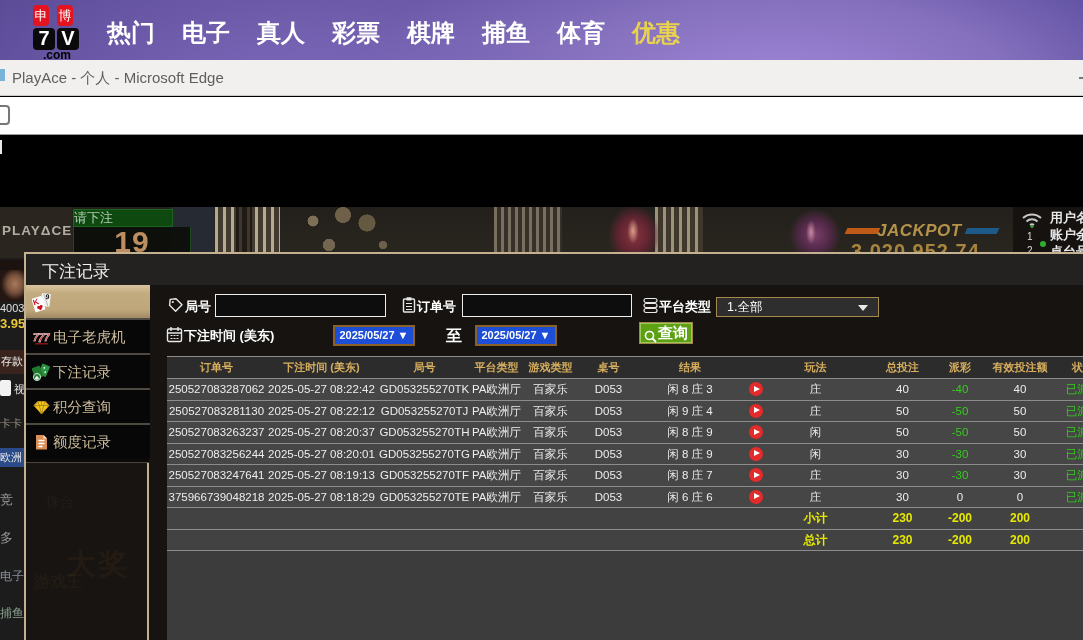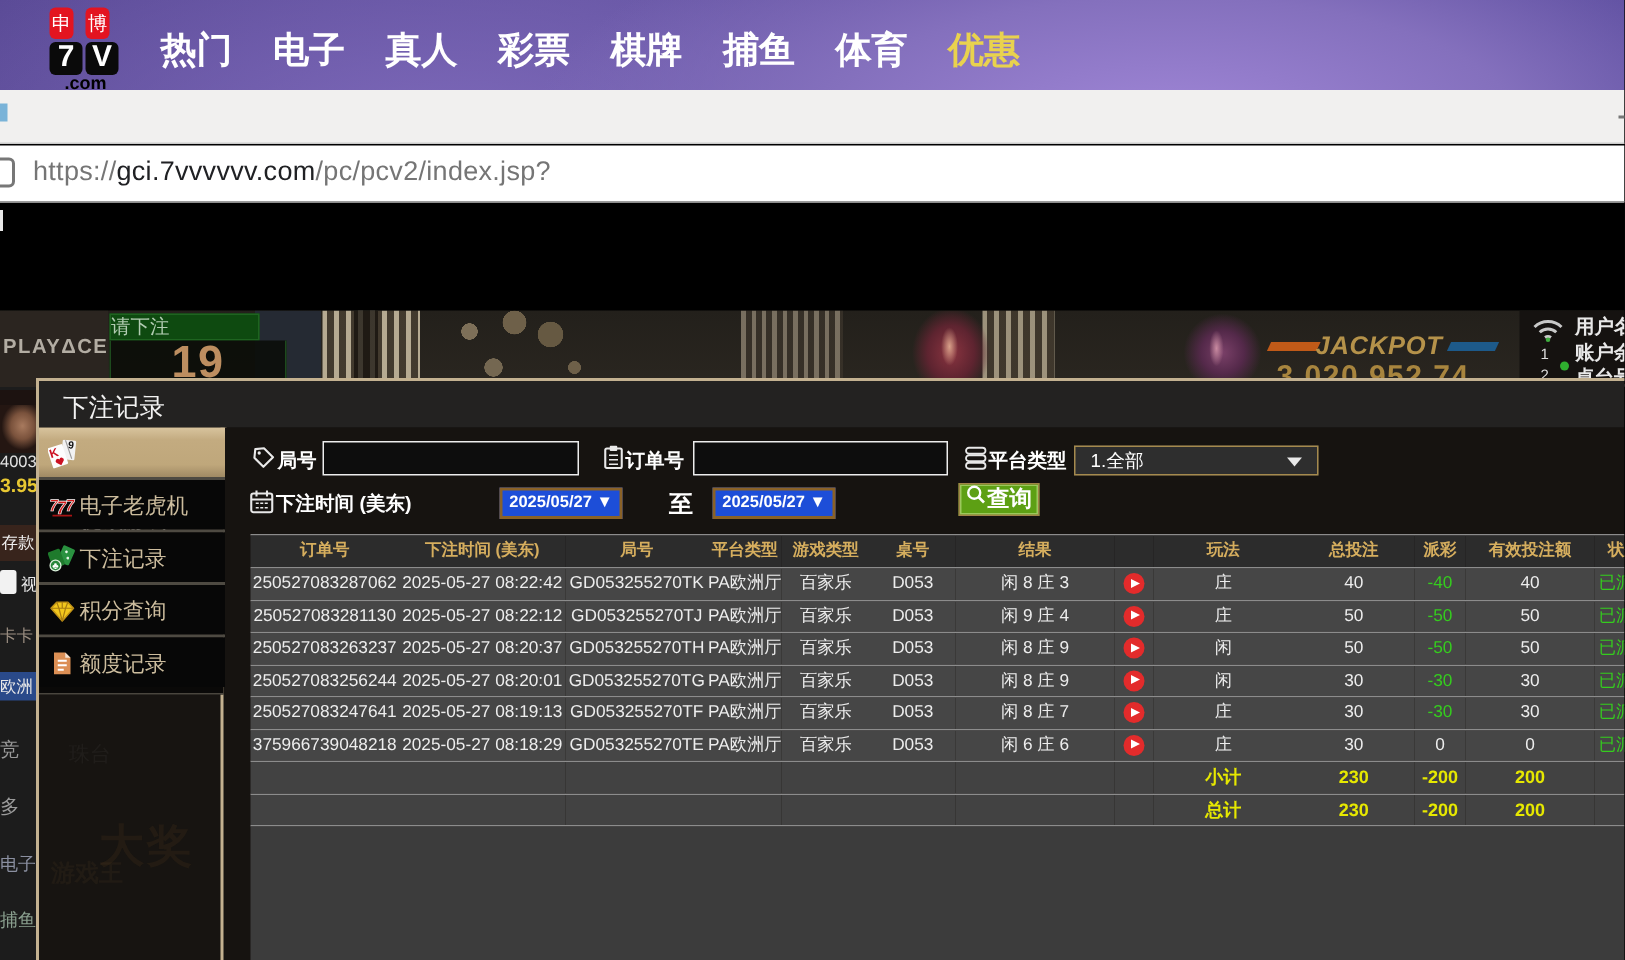--- a/index.html
+++ b/index.html
@@ -55,21 +55,21 @@
 .lbl { position:absolute; font-size:13px; font-weight:700; color:#fff; white-space:nowrap; }
 .inp { position:absolute; height:23px; background:#0d0d0d; border:1px solid #ededed; }
 .dsel { position:absolute; width:82px; height:21px; background:#1d4ed8; border:2px solid #8a6228; color:#fff;
   font-size:11px; text-align:center; line-height:16px; font-weight:700; white-space:nowrap; }
 #plat { position:absolute; left:566px; top:12px; width:163px; height:20px; background:#2e2e2e; border:1px solid #a58a4e;
   color:#fff; font-size:12.5px; line-height:18px; padding-left:10px; }
 #plat .ar { position:absolute; right:10px; top:7px; width:0; height:0;
   border-top:6px solid #e8e8e8; border-left:5px solid transparent; border-right:5px solid transparent; }
 #qbtn { position:absolute; left:489px; top:37px; width:54px; height:22px; background:#5da014;
   border:1px solid #a08448; box-shadow:inset 0 0 0 1px #9cc85c; color:#fff; font-weight:700;
-  font-size:15px; display:flex; align-items:flex-start; justify-content:flex-start; padding-left:4px; }
+  font-size:15px; display:flex; align-items:flex-end; justify-content:flex-start; padding-left:4px; }
 
 
 #tbl { position:absolute; left:17px; top:71px; width:936px; border-top:1px solid #8c8c8c; }
 .trow { position:relative; width:936px; display:flex; border-bottom:1px solid #8c8c8c; }
 .trow div { flex:none; text-align:center; white-space:nowrap; }
 .th { height:21px; background:#2c2c2c; color:#d6ae5e; font-weight:700; font-size:11px; line-height:21px; }
 .td { height:20.5px; background:#464646; color:#ededed; font-size:11.5px; line-height:20.5px; }
 .ts { height:20.5px; background:#424242; color:#e6e800; font-weight:700; font-size:12px; line-height:20.5px; }
 .c1{width:99px}.c2{width:111px}.c3{width:95px}.c4{width:49px}.c5{width:59px}.c6{width:57px}
 .c7{width:106px}.c8{width:26px}.c9{width:93px}.c10{width:81px}.c11{width:34px}.c12{width:86px}.c13{width:40px}
@@ -94,26 +94,26 @@
     <div class="mi" style="left:257px;">真人</div>
     <div class="mi" style="left:332px;">彩票</div>
     <div class="mi" style="left:407px;">棋牌</div>
     <div class="mi" style="left:482px;">捕鱼</div>
     <div class="mi" style="left:557px;">体育</div>
     <div class="mi y" style="left:632px;text-align:right;">优惠</div>
   </div>
 
   <div id="titlebar" class="abs">
     <div class="abs" style="left:0;top:9px;width:5px;height:12px;background:#7ab3d8;"></div>
+    <div class="t">PlayAce - 个人 - Microsoft Edge</div>
     <div class="abs" style="left:1079px;top:17px;width:6px;height:2px;background:#777;"></div>
   </div>
 
   <div id="urlbar" class="abs">
     <div class="abs" style="left:-8px;top:8px;width:18px;height:20px;border:2px solid #777;border-radius:4px;"></div>
-    <div class="u"><span style="color:#757575">https://</span><span style="color:#202124">gci.7vvvvvv.com</span><span style="color:#757575">/pc/pcv2/index.jsp?</span></div>
   </div>
 
   <div id="content" class="abs">
     <div class="abs" style="left:0;top:4px;width:2px;height:14px;background:#e8e8e8;"></div>
 
     <div id="strip" class="abs">
 
       <div class="abs" style="left:0;top:0;width:72px;height:51px;background:#2b2520;"></div>
       <div class="abs" style="left:2px;top:16px;font-size:13.5px;font-weight:700;color:#b3ada3;letter-spacing:1px;">PLAYΔCE</div>
       <div class="abs" style="left:170px;top:0;width:44px;height:51px;background:#252a33;"></div>

